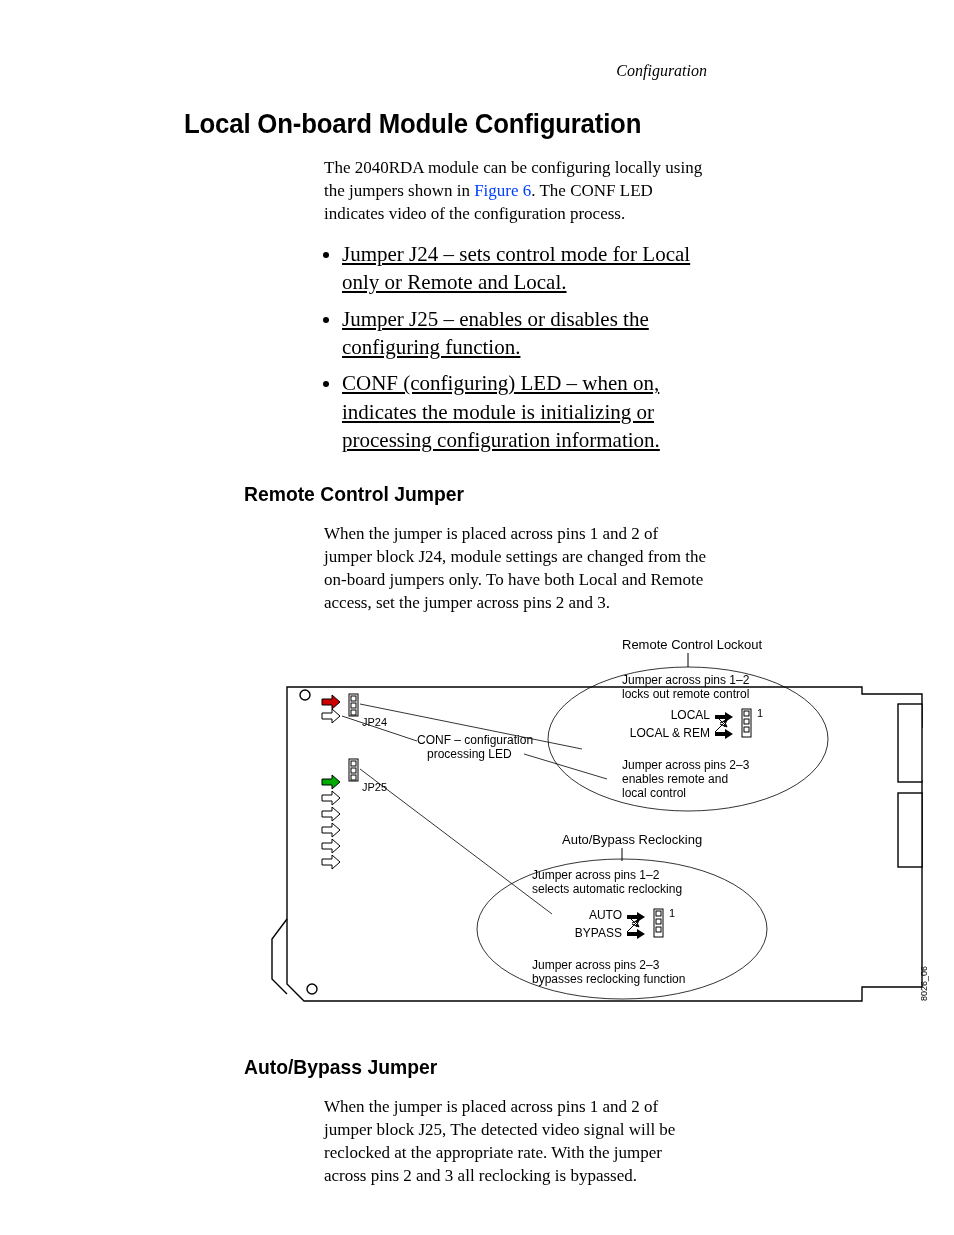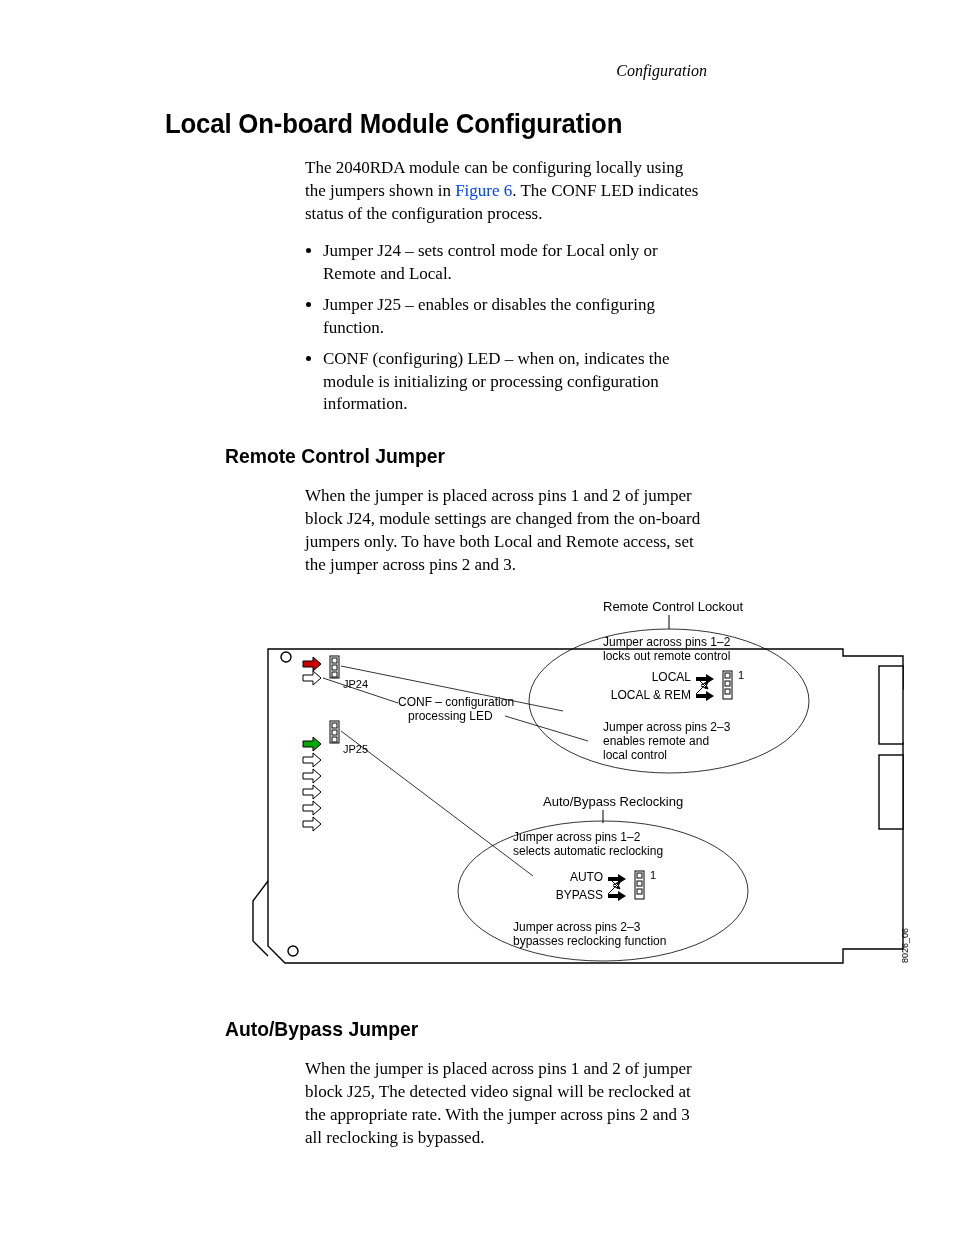--- a/index.html
+++ b/index.html
@@ -7,21 +7,21 @@
     font-family: "Palatino Linotype", "Book Antiqua", Palatino, serif;
     margin: 0;
     padding: 0;
     color: #000;
   }
   .page {
     width: 782px;
     height: 1235px;
     position: relative;
     box-sizing: border-box;
-    padding: 62px 75px 0 75px;
+    padding: 62px 75px 0 94px;
   }
   .running-head {
     text-align: right;
     font-style: italic;
     font-size: 16px;
     margin-bottom: 28px;
   }
   .h1 {
     font-family: "Arial Narrow", Arial, sans-serif;
     font-weight: bold;
@@ -42,22 +42,23 @@
   .body-indent {
     margin-left: 230px;
     font-size: 17px;
     line-height: 1.35;
     margin-bottom: 14px;
   }
   .link { color: #0040ff; }
   ul.body-list {
     margin: 0 0 14px 230px;
     padding-left: 18px;
-    font-size: 17px;
+    font-size: 21px;
     line-height: 1.35;
+    text-decoration: underline;
   }
   ul.body-list li { margin-bottom: 8px; }
   .fig-caption {
     margin-left: 150px;
     font-style: italic;
     font-size: 15px;
     margin-top: 18px;
     margin-bottom: 4px;
   }
   .figure-wrap {
@@ -81,21 +82,21 @@
 </head>
 <body>
 
 <div class="page">
 
   <div class="running-head">Configuration</div>
 
   <h1 class="h1">Local On-board Module Configuration</h1>
 
   <p class="body-indent">
-    <span>The 2040RDA module can be configuring locally using the jumpers shown in </span><span class="link">Figure 6</span><span>. The CONF LED indicates status of the configuration process.</span>
+    <span>The 2040RDA module can be configuring locally using the jumpers shown in </span><span class="link">Figure 6</span><span>. The CONF LED indicates video of the configuration process.</span>
   </p>
 
 
   <ul class="body-list">
     <li>Jumper J24 – sets control mode for Local only or Remote and Local.</li>
     <li>Jumper J25 – enables or disables the configuring function.</li>
     <li>CONF (configuring) LED – when on, indicates the module is initializing or processing configuration information.</li>
   </ul>
 
   <h2 class="h2">Remote Control Jumper</h2>

